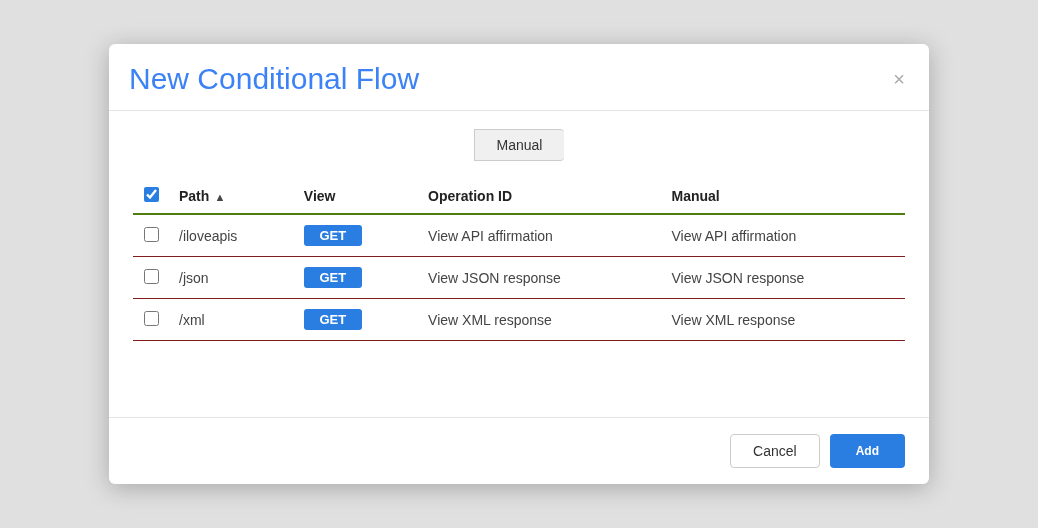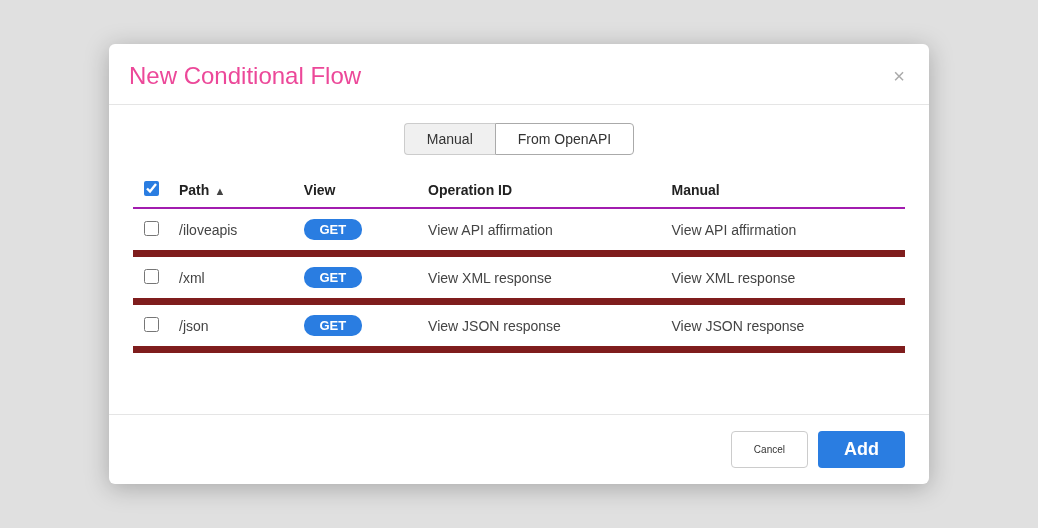--- a/index.html
+++ b/index.html
@@ -24,23 +24,23 @@
       position: relative;
     }
     .dialog-header {
       padding: 18px 20px 14px 20px;
       border-bottom: 1px solid #e5e5e5;
       display: flex;
       align-items: center;
       justify-content: space-between;
     }
     .dialog-title {
-      font-size: 24px;
+      font-size: 30px;
       font-weight: 400;
-      color: #ec4899;
+      color: #3b82f6;
     }
     .close-btn {
       background: none;
       border: none;
       cursor: pointer;
       font-size: 20px;
       color: #aaa;
       line-height: 1;
       padding: 0 4px;
     }
@@ -76,52 +76,52 @@
       font-weight: 500;
     }
     .tab-btn:not(.active) {
       background: #f0f0f0;
     }
     table {
       width: 100%;
       border-collapse: collapse;
     }
     thead tr {
-      border-bottom: 2px solid #a21caf;
+      border-bottom: 2px solid #4d7c0f;
     }
     th {
       text-align: left;
       padding: 8px 10px;
       font-weight: 700;
       font-size: 14px;
       color: #222;
     }
     th.checkbox-col, td.checkbox-col {
       width: 36px;
       text-align: center;
       padding-left: 4px;
       padding-right: 4px;
     }
     td {
       padding: 10px 10px;
-      border-bottom: 7px solid #7f1d1d;
+      border-bottom: 1px solid #7f1d1d;
       font-size: 14px;
       color: #444;
       margin-top: 32px;
     }
     .sort-arrow {
       font-size: 11px;
       color: #444;
       margin-left: 2px;
     }
     .verb-badge {
       display: inline-block;
       background: #2a7de1;
       color: #fff;
-      border-radius: 10px;
+      border-radius: 3px;
       padding: 3px 14px;
       font-size: 13px;
       font-weight: 600;
       min-width: 58px;
       text-align: center;
     }
     input[type="checkbox"] {
       width: 15px;
       height: 15px;
       cursor: pointer;
@@ -133,47 +133,46 @@
       justify-content: flex-end;
       gap: 10px;
       border-top: 1px solid #e5e5e5;
       margin-top: 10px;
     }
     .btn-cancel {
       padding: 8px 22px;
       border: 1px solid #ccc;
       background: #fff;
       border-radius: 4px;
-      font-size: 10px;
+      font-size: 14px;
       cursor: pointer;
       color: #333;
     }
     .btn-add {
       padding: 8px 26px;
       border: none;
       background: #2a7de1;
       color: #fff;
       border-radius: 4px;
-      font-size: 18px;
+      font-size: 12px;
       font-weight: 600;
       cursor: pointer;
     }
   </style>
 </head>
 <body>
 
 <div class="dialog">
   <div class="dialog-header">
     <span class="dialog-title">New Conditional Flow</span>
     <button class="close-btn">×</button>
   </div>
   <div class="dialog-body">
     <div class="tab-bar">
       <button class="tab-btn">Manual</button>
-      <button class="tab-btn active">From OpenAPI</button>
     </div>
     <table>
       <thead>
         <tr>
           <th class="checkbox-col">
             <input type="checkbox" checked="" style="">
           </th>
           <th>
             <span>Path</span><span class="sort-arrow"> ▲</span>
           </th>
@@ -185,31 +184,31 @@
       <tbody id="table-body">
       <tr>
             <td class="checkbox-col"><input type="checkbox" style=""></td>
             <td>/iloveapis</td>
             <td><span class="verb-badge">GET</span></td>
             <td>View API affirmation</td>
             <td>View API affirmation</td>
           </tr>
           <tr>
             <td class="checkbox-col"><input type="checkbox" style=""></td>
+            <td>/json</td>
+            <td><span class="verb-badge">GET</span></td>
+            <td>View JSON response</td>
+            <td>View JSON response</td>
+          </tr>
+          <tr>
+            <td class="checkbox-col"><input type="checkbox" style=""></td>
             <td>/xml</td>
             <td><span class="verb-badge">GET</span></td>
             <td>View XML response</td>
             <td>View XML response</td>
-          </tr>
-          <tr>
-            <td class="checkbox-col"><input type="checkbox" style=""></td>
-            <td>/json</td>
-            <td><span class="verb-badge">GET</span></td>
-            <td>View JSON response</td>
-            <td>View JSON response</td>
           </tr>
         </tbody>
     </table>
   </div>
   <div class="dialog-footer">
     <button class="btn-cancel">Cancel</button>
     <button class="btn-add">Add</button>
   </div>
 </div>
 

